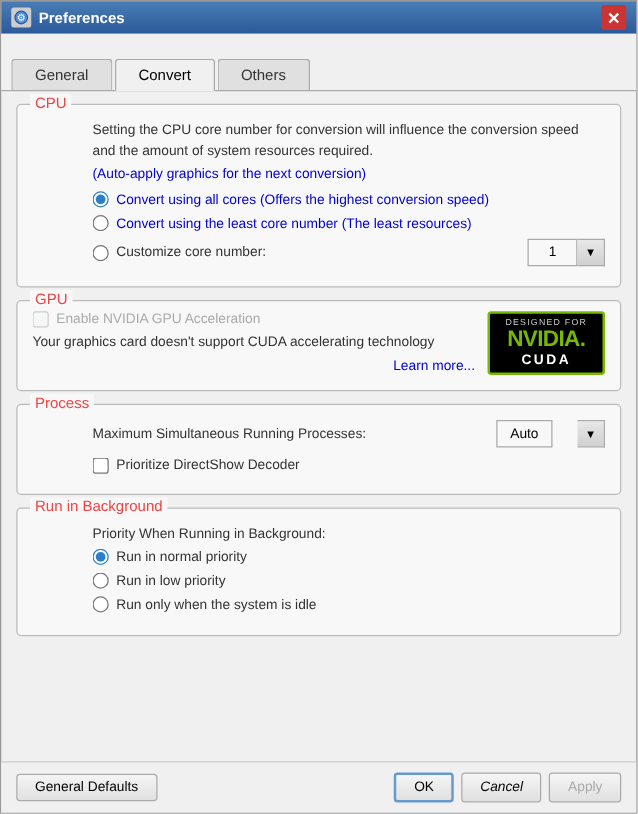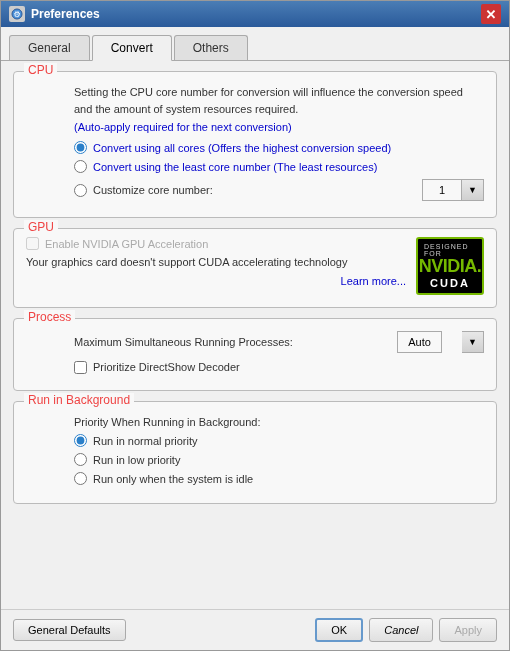--- a/index.html
+++ b/index.html
@@ -61,21 +61,21 @@
       cursor: pointer;
       display: flex;
       align-items: center;
       justify-content: center;
       border-radius: 2px;
       line-height: 1;
     }
     .tab-bar {
       background: #f0f0f0;
       display: flex;
-      padding: 8px 8px 0 8px;
+      padding: 20px 8px 0 8px;
       border-bottom: 1px solid #aaa;
       flex-shrink: 0;
     }
     .tab {
       padding: 5px 18px;
       border: 1px solid #aaa;
       border-bottom: none;
       background: #e0e0e0;
       cursor: pointer;
       font-size: 12px;
@@ -190,21 +190,21 @@
       justify-content: space-between;
     }
     .gpu-left {
       flex: 1;
     }
     .gpu-right {
       margin-left: 10px;
     }
     .checkbox-row {
       display: flex;
-      align-items: center;
+      align-items: flex-start;
       gap: 6px;
       margin-bottom: 4px;
     }
     .checkbox-row input[type="checkbox"] {
       width: 13px;
       height: 13px;
       cursor: pointer;
     }
     .checkbox-label {
       font-size: 11px;
@@ -224,21 +224,21 @@
       margin-top: 4px;
     }
     .nvidia-badge {
       border: 2px solid #76b900;
       padding: 4px 6px;
       background: #000;
       color: white;
       display: flex;
       flex-direction: column;
       align-items: center;
-      width: 68px;
+      width: 94px;
       border-radius: 3px;
     }
     .nvidia-designed {
       font-size: 7px;
       color: #ccc;
       letter-spacing: 1px;
     }
     .nvidia-text {
       font-size: 18px;
       font-weight: bold;
@@ -346,21 +346,21 @@
     <div class="tab active">Convert</div>
     <div class="tab">Others</div>
   </div>
 
   <div class="content">
 
     <div class="group-box">
       <span class="group-label">CPU</span>
       <div class="group-content">
         <p class="info-text">Setting the CPU core number for conversion will influence the conversion speed and the amount of system resources required.</p>
-        <p class="auto-apply-text">(Auto-apply required for the next conversion)</p>
+        <p class="auto-apply-text">(Auto-apply graphics for the next conversion)</p>
 
         <div class="radio-option">
           <input type="radio" name="cpu_option" id="all_cores" checked="" style="">
           <label for="all_cores" class="radio-label">Convert using all cores (Offers the highest conversion speed)</label>
         </div>
 
         <div class="radio-option">
           <input type="radio" name="cpu_option" id="least_cores" style="">
           <label for="least_cores" class="radio-label">Convert using the least core number (The least resources)</label>
         </div>

